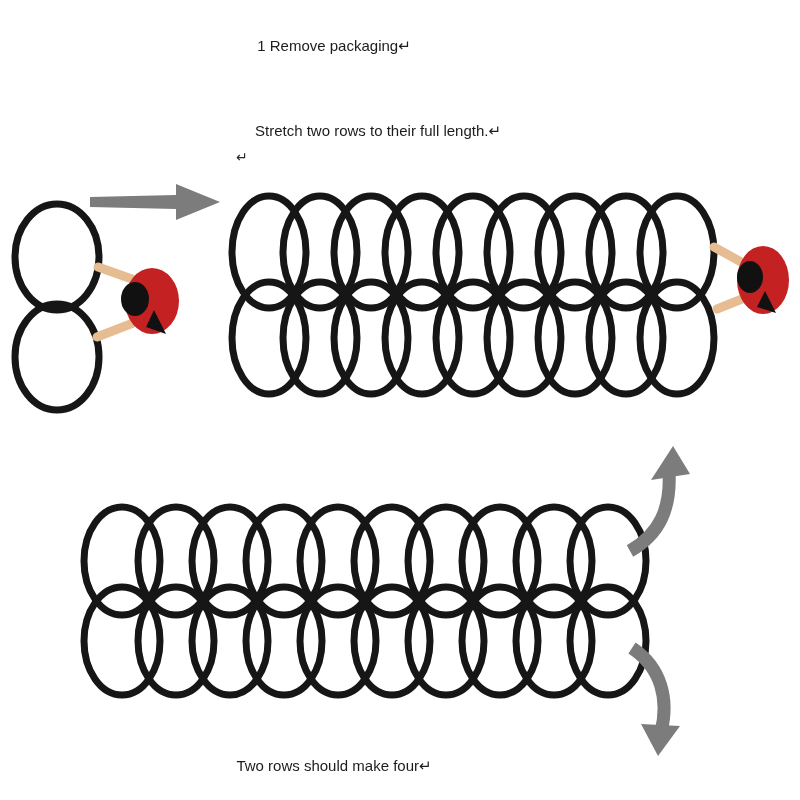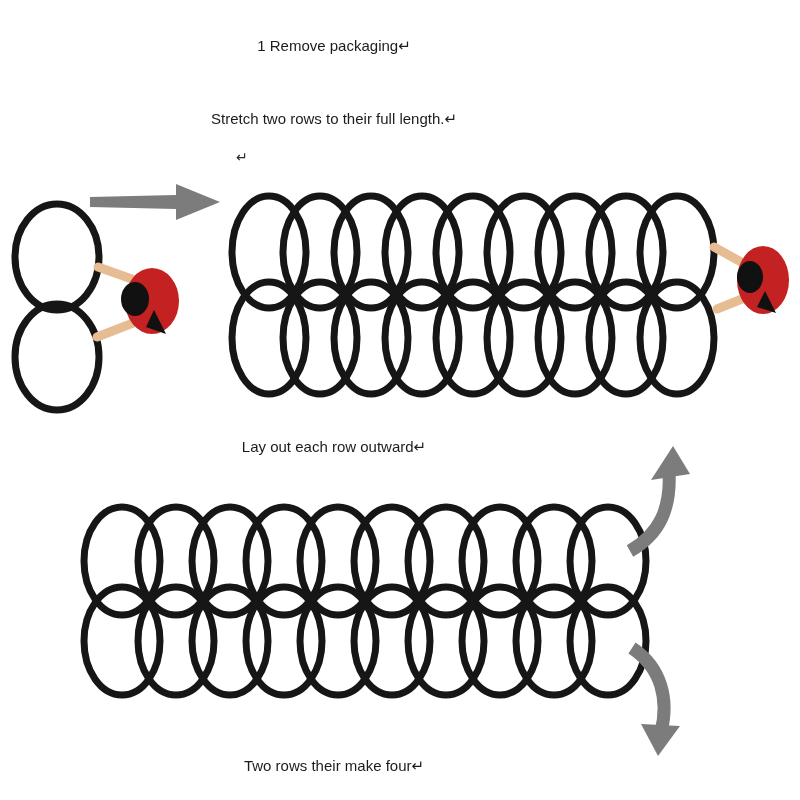--- a/index.html
+++ b/index.html
@@ -7,42 +7,41 @@
     --jacket:#c42222; --skin:#e6bd92; --head:#111111; --ringw:7px;
   }
   html,body{margin:0;padding:0;background:var(--bg);}
   .page{
     position:relative;width:800px;height:800px;background:var(--bg);
     font-family:"Liberation Sans",sans-serif;color:var(--text);overflow:hidden;
   }
   .line{position:absolute;left:0;width:668px;text-align:center;font-size:15px;line-height:20px;}
   .l1{top:36px;}
   .l2{top:76px;}
-  .l3{top:109px;}
+  .l3{top:121px;padding-left:44px;}
   .l4{top:437px;}
   .l5{top:756px;}
   .mark{position:absolute;left:236px;top:149px;font-size:14px;color:#2a2a2a;}
   svg.canvas{position:absolute;left:0;top:0;}
   .ring{fill:none;stroke:var(--ring);stroke-width:var(--ringw);}
   .skin-limb{stroke:var(--skin);stroke-width:9;stroke-linecap:round;fill:none;}
   .jacket{fill:var(--jacket);}
   .headfill{fill:var(--head);}
   .arrow{fill:var(--arrow);}
   .arrow-stroke{stroke:var(--arrow);stroke-width:13;fill:none;}
 </style>
 </head>
 <body>
 
 <div class="page">
 
   <div class="line l1">1 Remove packaging↵</div>
   <div class="line l3">Stretch two rows to their full length.↵</div>
   <div class="mark">↵</div>
-  <div class="line l4">Lay out each row outward↵</div>
-  <div class="line l5">Two rows their make four↵</div>
+  <div class="line l5">Two rows should make four↵</div>
 
   <svg class="canvas" width="800" height="800" viewBox="0 0 800 800">
 
     <polygon class="arrow" points="90,197 176,195 176,184 220,202 176,220 176,209 90,207"></polygon>
 
     <g id="folded-rings">
         <ellipse cx="57" cy="257" rx="42" ry="53" class="ring"></ellipse>
         <ellipse cx="57" cy="357" rx="42" ry="53" class="ring"></ellipse>
       </g>
     <g id="top-rows">

